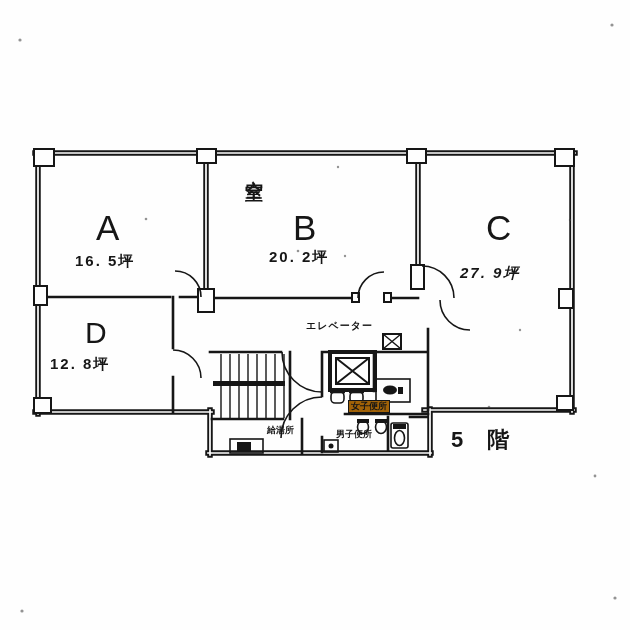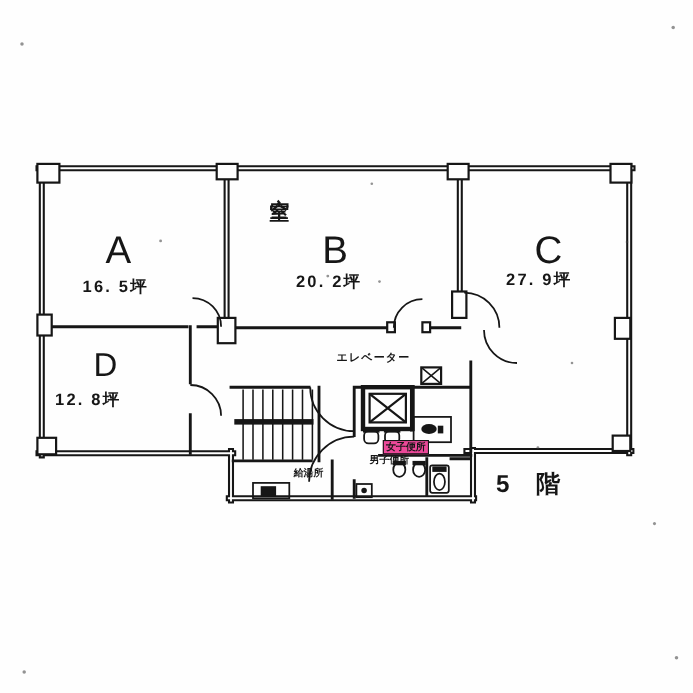--- a/index.html
+++ b/index.html
@@ -13,21 +13,21 @@
     font-family:"Liberation Sans",sans-serif;
   }
   .room-letter{font-size:35px;font-weight:normal;letter-spacing:1px;}
   .room-area{font-size:15px;font-weight:bold;letter-spacing:2px;}
   .small-jp{font-size:9px;font-weight:bold;letter-spacing:0px;}
   .vert{
     writing-mode:vertical-rl;text-orientation:upright;
     font-size:18px;font-weight:bold;letter-spacing:3px;
   }
   .elev{font-size:10px;font-weight:bold;letter-spacing:1px;}
-  .boxed{border:1.5px solid #161616;background:#ec4899;padding:1px 2px;}
+  .boxed{border:1.5px solid #161616;background:#a16207;padding:1px 2px;}
   .floor{font-size:22px;font-weight:bold;word-spacing:14px;letter-spacing:2px;}
   
   .wall-outer{stroke:#161616;stroke-width:5.5;fill:none;stroke-linecap:square;}
   .wall-inner-white{stroke:#fefefe;stroke-width:1.7;fill:none;stroke-linecap:square;}
   .wall-thin{stroke:#161616;stroke-width:2.6;fill:none;stroke-linecap:square;}
   .arc{stroke:#161616;stroke-width:1.6;fill:none;}
   .fix{stroke:#161616;stroke-width:1.6;fill:none;}
   .fix-heavy{stroke:#161616;stroke-width:2.6;fill:none;}
   .blk{fill:#161616;stroke:none;}
   .pillar{stroke:#161616;stroke-width:2;fill:#fefefe;}
@@ -145,30 +145,30 @@
     </g>
   </svg>
 
   <div class="lbl room-letter" style="left:96px;top:210px;">A</div>
   <div class="lbl room-area" style="left:75px;top:253px;">16. 5坪</div>
 
   <div class="lbl room-letter" style="left:293px;top:210px;">B</div>
   <div class="lbl room-area" style="left:269px;top:249px;text-align:right;">20. 2坪</div>
 
   <div class="lbl room-letter" style="left:486px;top:210px;">C</div>
-  <div class="lbl room-area" style="left:460px;top:247px;">27. 9坪</div>
+  <div class="lbl room-area" style="left:460px;top:265px;font-style:italic;">27. 9坪</div>
 
   <div class="lbl room-letter" style="left:85px;top:318px;font-size:30px;">D</div>
   <div class="lbl room-area" style="left:50px;top:356px;">12. 8坪</div>
 
   <div class="lbl vert" style="left:245px;top:166px;">空室</div>
 
   <div class="lbl elev" style="left:306px;top:321px;">エレベーター</div>
 
   <div class="lbl small-jp boxed" style="left:348px;top:400px;">女子便所</div>
 
-  <div class="lbl small-jp" style="left:336px;top:414px;">男子便所</div>
+  <div class="lbl small-jp" style="left:336px;top:430px;">男子便所</div>
 
   <div class="lbl small-jp" style="left:231px;top:426px;margin-left:36px;">給湯所</div>
 
   <div class="lbl floor" style="left:451px;top:429px;">5 階</div>
 
 </div>
 
 </body></html>

